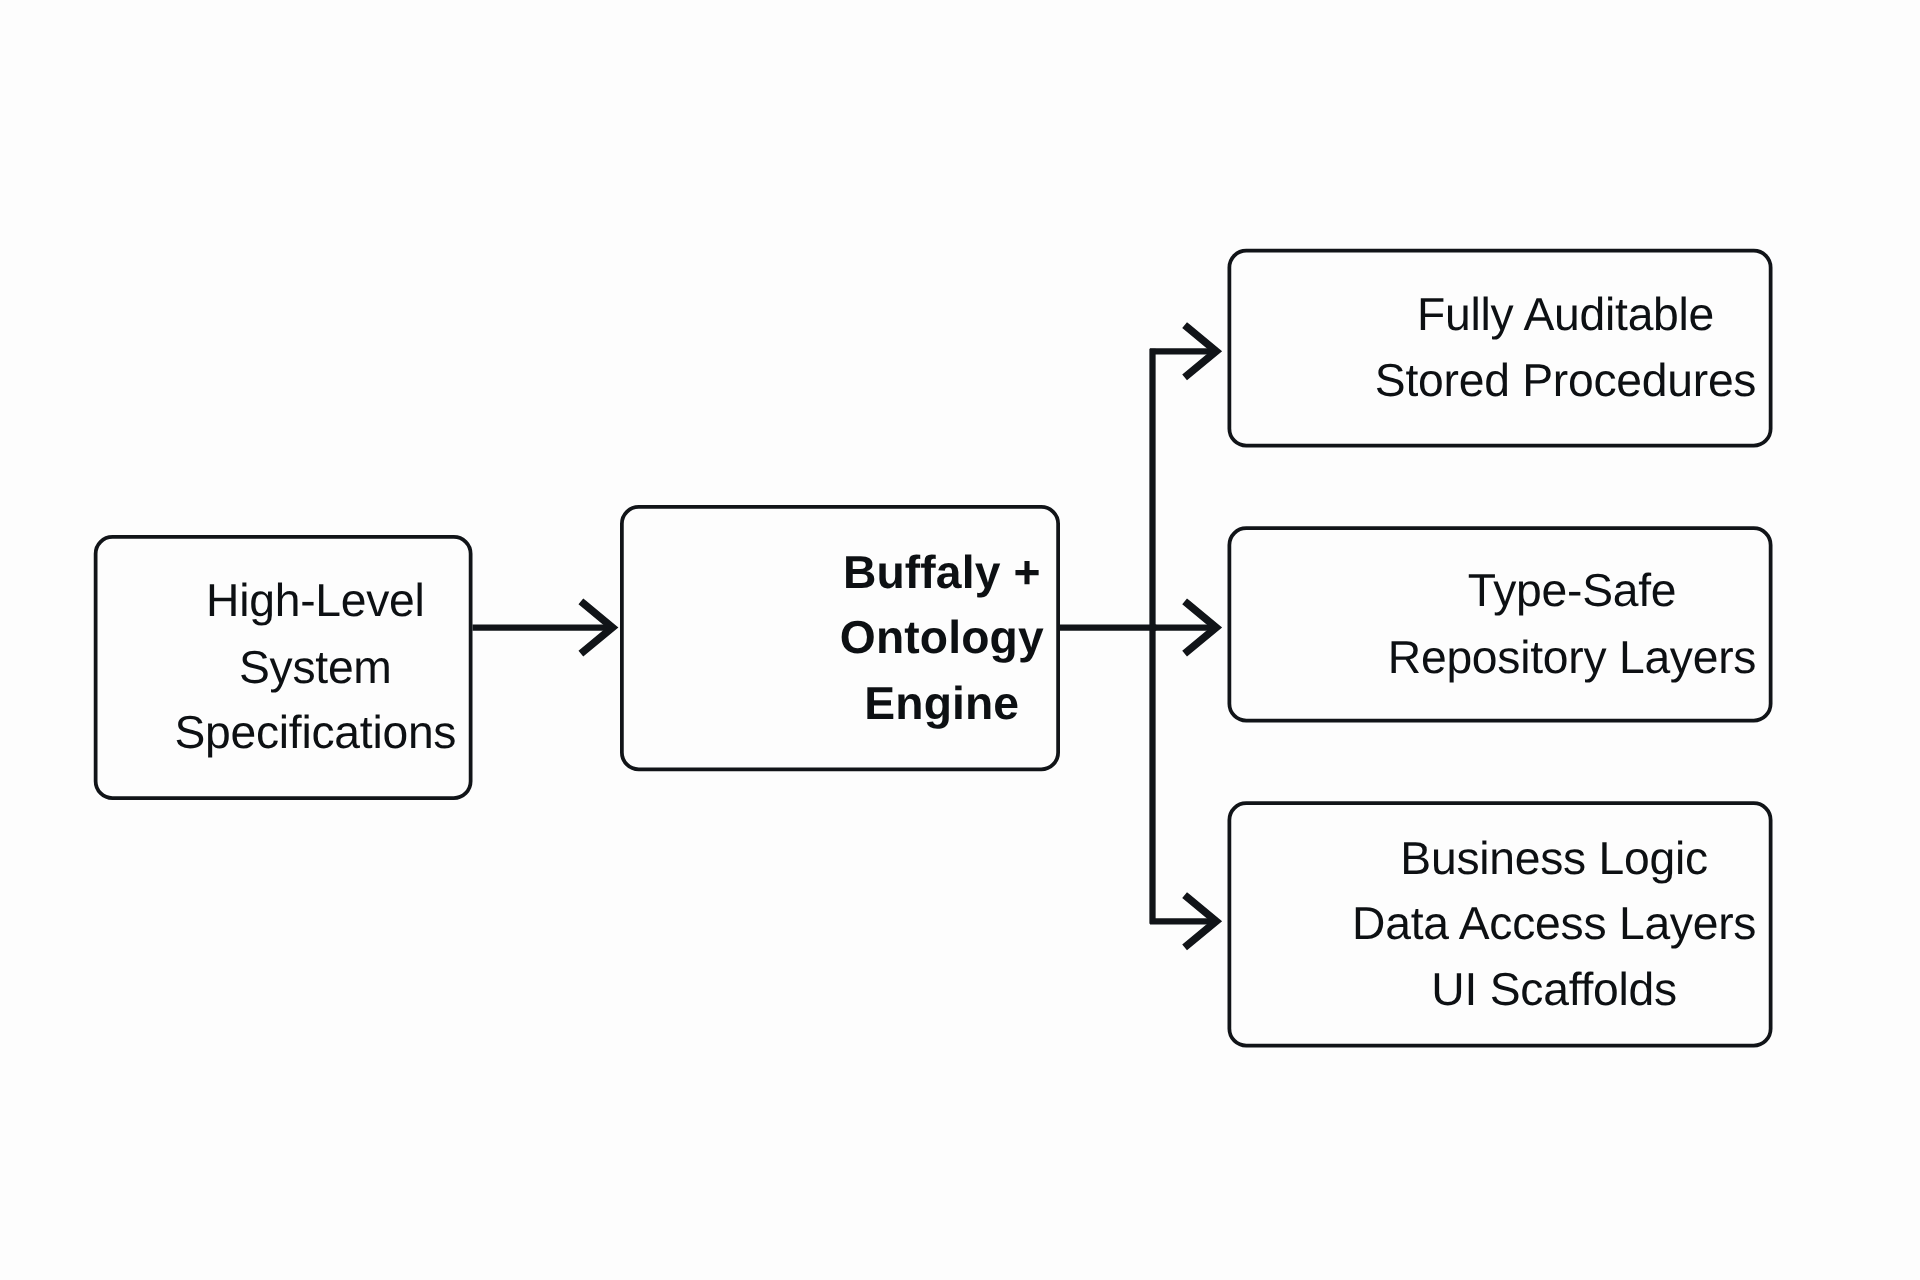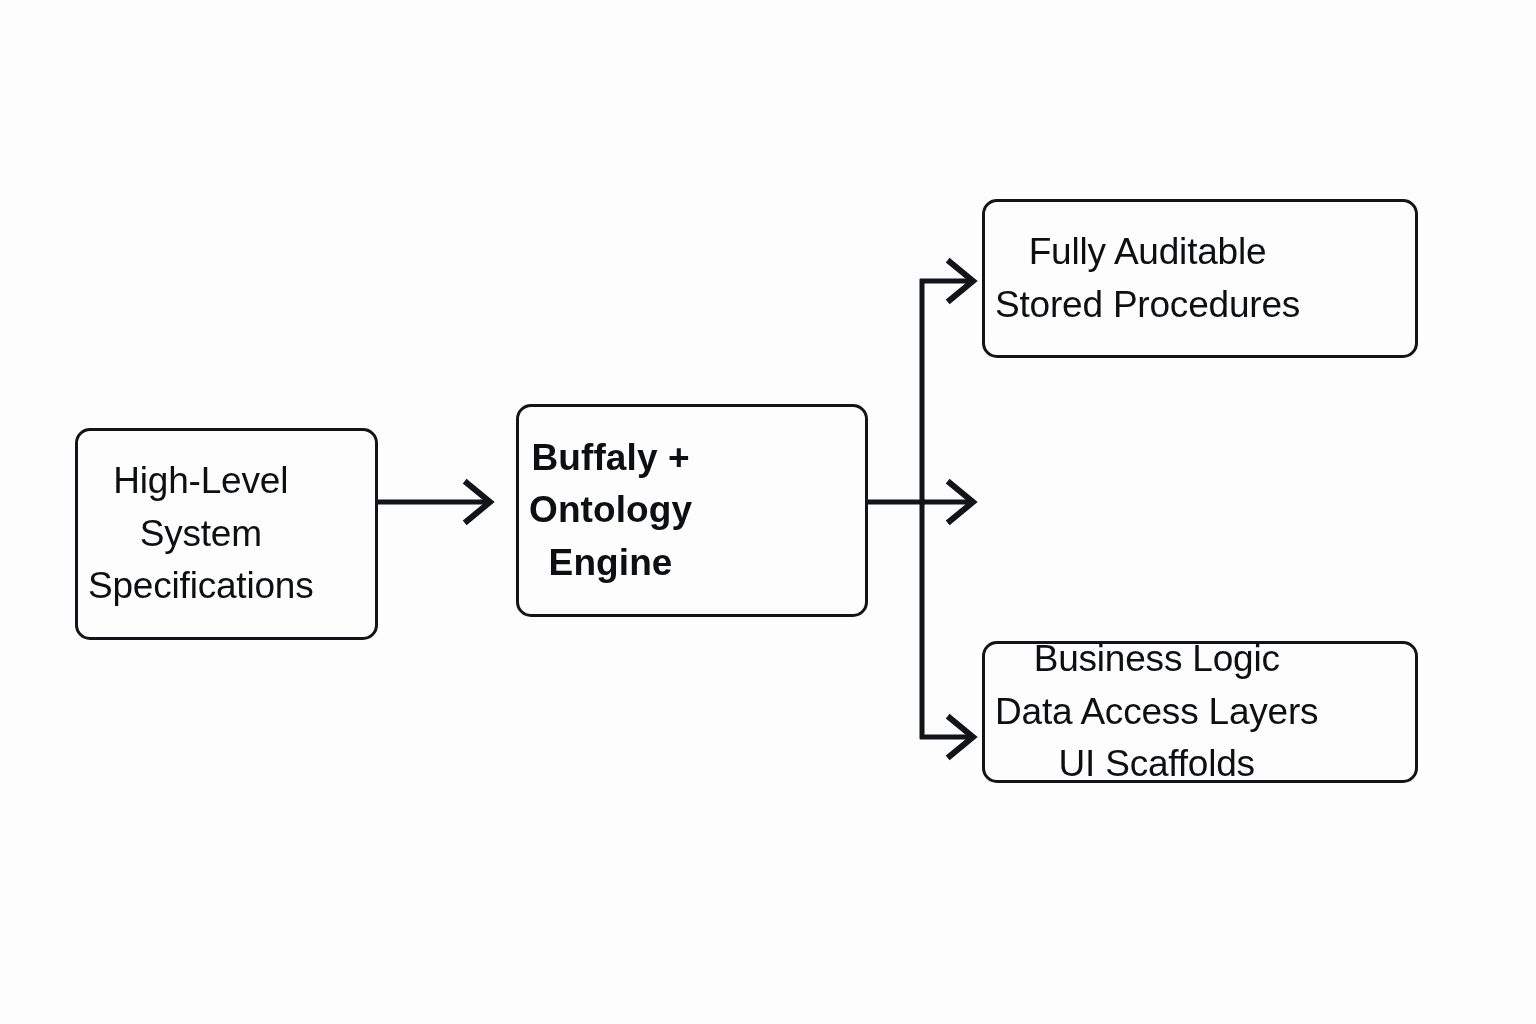--- a/index.html
+++ b/index.html
@@ -16,40 +16,40 @@
     font-family: "Liberation Sans", sans-serif;
   }
   .node {
     position: absolute;
     box-sizing: border-box;
     border: 3.2px solid #111418;
     border-radius: 15px;
     background: #fdfdfd;
     display: flex;
     align-items: center;
-    justify-content: flex-start;
+    justify-content: flex-end;
     text-align: center;
     color: #0d1013;
   }
   .node .label {
     font-size: 37px;
     line-height: 1.42;
     letter-spacing: -0.2px;
     white-space: pre-line;
     padding: 0 10px;
   }
   .node.emphasis .label {
     font-weight: bold;
     letter-spacing: 0.1px;
   }
   #node-spec   { left: 75px;  top: 428px; width: 303px; height: 212px; }
-  #node-engine { left: 496px; top: 404px; width: 352px; height: 213px; margin-left: 20px; }
+  #node-engine { left: 496px; top: 404px; width: 352px; height: 213px; }
   #node-out-1  { left: 982px; top: 199px; width: 436px; height: 159px; }
   #node-out-2  { left: 982px; top: 421px; width: 436px; height: 157px; }
-  #node-out-3  { left: 982px; top: 641px; width: 436px; height: 142px; }
+  #node-out-3  { left: 982px; top: 641px; width: 436px; height: 197px; }
 
   #wires {
     position: absolute;
     left: 0;
     top: 0;
     width: 1536px;
     height: 1024px;
     pointer-events: none;
   }
   #wires line, #wires path, #wires polyline {
@@ -99,20 +99,24 @@
     <span class="label">Buffaly +
 Ontology
 Engine</span>
   </div>
 
   <div class="node" id="node-out-1">
     <span class="label">Fully Auditable
 Stored Procedures</span>
   </div>
 
+  <div class="node" id="node-out-2">
+    <span class="label">Type-Safe
+Repository Layers</span>
+  </div>
 
   <div class="node" id="node-out-3">
     <span class="label">Business Logic
 Data Access Layers
 UI Scaffolds</span>
   </div>
 
 </div>
 
 </body></html>

